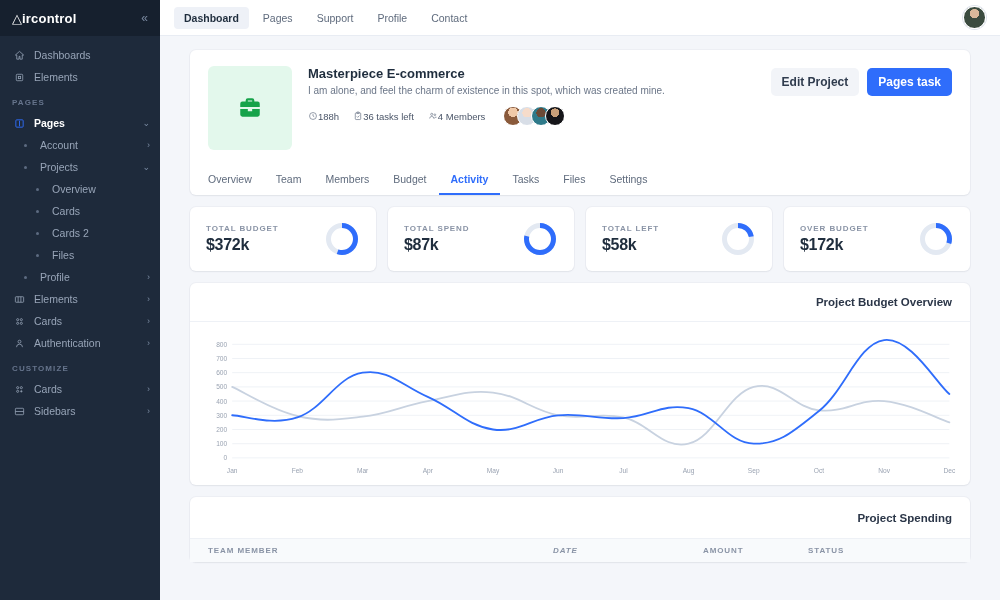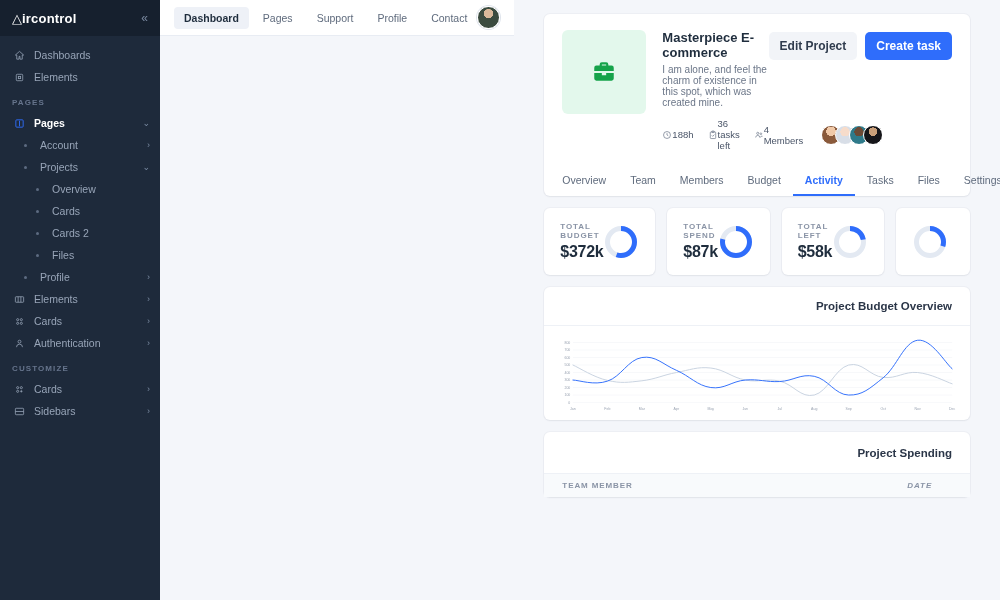--- a/index.html
+++ b/index.html
@@ -45,21 +45,21 @@
   .sb-item.active .ico { color: #2f6dfb; }
   .sb-dot {
     width: 14px; margin-right: 8px; flex: 0 0 14px;
     display: flex; align-items: center; justify-content: center;
   }
   .sb-dot i { width: 3px; height: 3px; background: #5d6b81; border-radius: 50%; display: block; }
   .sb-item.lvl2 { padding-left: 18px; }
   .sb-item.lvl3 { padding-left: 30px; }
 
   
-  .main { flex: 1; display: flex; min-width: 0; background: #f4f6fa; }
+  .main { flex: 1; display: flex; flex-direction: column; min-width: 0; background: #f4f6fa; }
 
   .topbar {
     height: 36px; flex: 0 0 36px; background: #ffffff;
     border-bottom: 1px solid #e8ecf3;
     display: flex; align-items: center; padding: 0 14px;
   }
   .topnav { display: flex; align-items: center; gap: 4px; }
   .topnav a {
     font-size: 10.5px; color: #5f6b7d; padding: 5px 10px;
     border-radius: 4px; text-decoration: none; white-space: nowrap;
@@ -343,21 +343,21 @@
                 <div class="avstack">
                   <div class="av" style="background: radial-gradient(circle at 50% 30%, rgb(240, 201, 168) 0px, rgb(240, 201, 168) 30%, rgb(138, 90, 59) 31%, rgb(138, 90, 59) 100%);"></div>
                   <div class="av" style="background: radial-gradient(circle at 50% 32%, rgb(246, 220, 203) 0px, rgb(246, 220, 203) 30%, rgb(216, 222, 231) 31%, rgb(216, 222, 231) 100%);"></div>
                   <div class="av" style="background: radial-gradient(circle at 50% 32%, rgb(107, 74, 54) 0px, rgb(107, 74, 54) 30%, rgb(47, 122, 138) 31%, rgb(47, 122, 138) 100%);"></div>
                   <div class="av" style="background: radial-gradient(circle at 50% 32%, rgb(202, 160, 122) 0px, rgb(202, 160, 122) 28%, rgb(22, 22, 26) 29%, rgb(22, 22, 26) 100%);"></div>
                 </div>
               </div>
           </div>
           <div class="proj-actions">
             <button class="btn btn-ghost">Edit Project</button>
-            <button class="btn btn-primary">Create task</button>
+            <button class="btn btn-primary">Pages task</button>
           </div>
         </div>
         <div class="proj-tabs" id="projtabs">
             <div class="tab">Overview</div>
             <div class="tab">Team</div>
             <div class="tab">Members</div>
             <div class="tab">Budget</div>
             <div class="tab active">Activity</div>
             <div class="tab">Tasks</div>
             <div class="tab">Files</div>
@@ -390,20 +390,24 @@
             <div class="stat-txt">
               <div class="stat-label">TOTAL LEFT</div>
               <div class="stat-value">$58k</div>
             </div>
             <svg class="ring" viewBox="0 0 36 36">
               <circle cx="18" cy="18" r="13.5" fill="none" stroke="#e3e9f2" stroke-width="5"></circle>
               <circle cx="18" cy="18" r="13.5" fill="none" stroke="#2f6dfb" stroke-width="5" stroke-linecap="butt" stroke-dasharray="18.66106036232337 84.82300164692441" transform="rotate(-90 18 18)"></circle>
             </svg>
           </div>
           <div class="card stat">
+            <div class="stat-txt">
+              <div class="stat-label">OVER BUDGET</div>
+              <div class="stat-value">$172k</div>
+            </div>
             <svg class="ring" viewBox="0 0 36 36">
               <circle cx="18" cy="18" r="13.5" fill="none" stroke="#e3e9f2" stroke-width="5"></circle>
               <circle cx="18" cy="18" r="13.5" fill="none" stroke="#2f6dfb" stroke-width="5" stroke-linecap="butt" stroke-dasharray="25.446900494077322 84.82300164692441" transform="rotate(-90 18 18)"></circle>
             </svg>
           </div>
         </section>
 
       <section class="card chart-card">
         <div class="card-head">
           <div class="card-title">Project Budget Overview</div>

